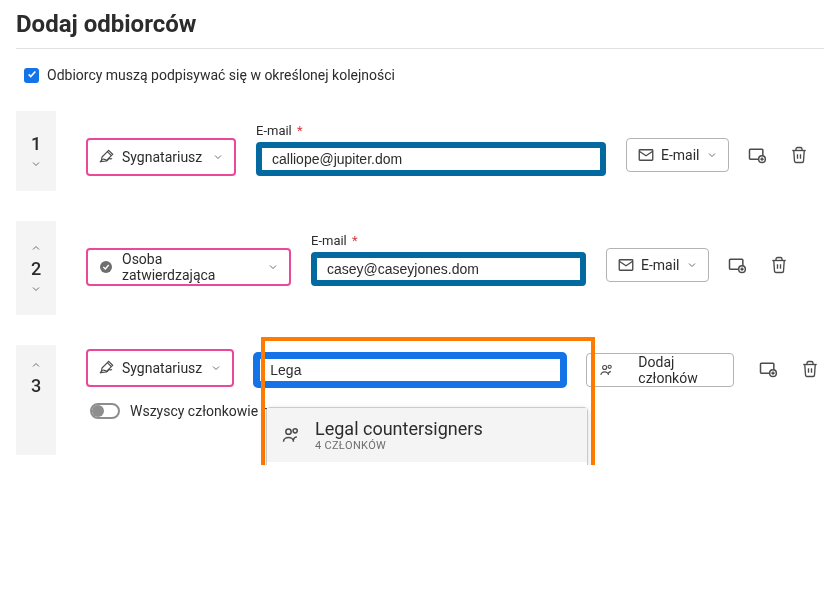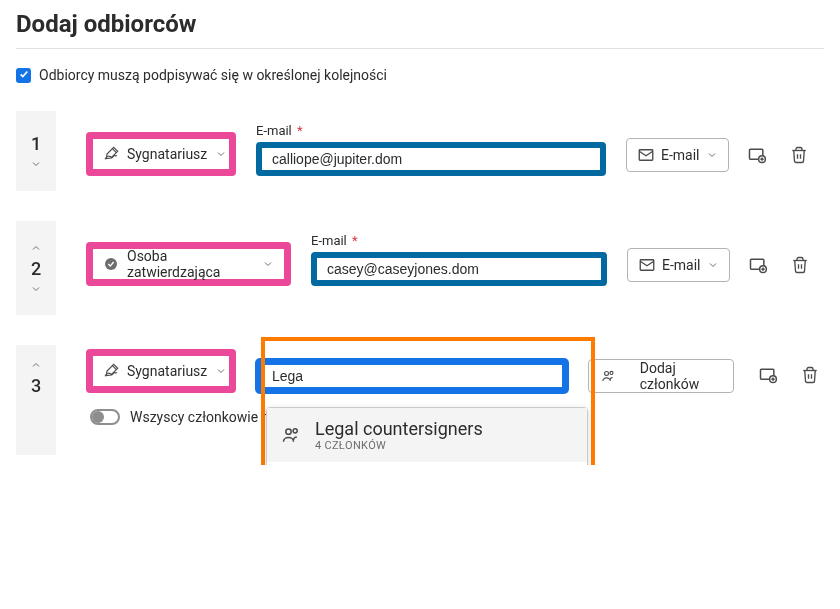--- a/index.html
+++ b/index.html
@@ -20,20 +20,21 @@
   .divider {
     border: none;
     border-top: 1px solid #e1e1e1;
     margin: 0 0 18px 0;
   }
   .order-row {
     display: flex;
     align-items: center;
     gap: 8px;
     margin-bottom: 28px;
+    margin-left: 8px;
   }
   .checkbox {
     width: 15px;
     height: 15px;
     border-radius: 3px;
     background: #1473e6;
     color: #fff;
     font-size: 11px;
     line-height: 15px;
     text-align: center;
@@ -74,44 +75,44 @@
   .field-group { display: flex; flex-direction: column; gap: 4px; }
   .label {
     font-size: 13px;
     color: #2c2c2c;
   }
   .label .req { color: #d7373f; margin-left: 2px; }
   .select-like {
     display: flex;
     align-items: center;
     gap: 8px;
-    border: 7px solid #ec4899;
+    border: 2px solid #ec4899;
     border-radius: 4px;
     padding: 4px 10px;
-    height: 44px;
+    height: 38px;
     background: #fff;
     cursor: pointer;
   }
   .select-like svg.role { flex: none; }
   .select-like .chev { margin-left: auto; flex: none; }
   .role1 { width: 150px; }
   .role2 { width: 205px; }
   .input {
     border: 6px solid #0369a1;
     border-radius: 4px;
     height: 34px;
     padding: 0 10px;
     font-size: 14px;
     color: #2c2c2c;
     background: #fff;
     outline: none;
   }
   .input.focused { border-color: #1473e6; box-shadow: 0 0 0 1px #1473e6; }
   .email1 { width: 350px; }
-  .email2 { width: 296px; }
+  .email2 { width: 275px; }
   .group-input { width: 312px; }
   .delivery {
     display: flex;
     align-items: center;
     gap: 6px;
     border: 1px solid #b3b3b3;
     border-radius: 4px;
     height: 34px;
     padding: 0 10px;
     background: #fff;

